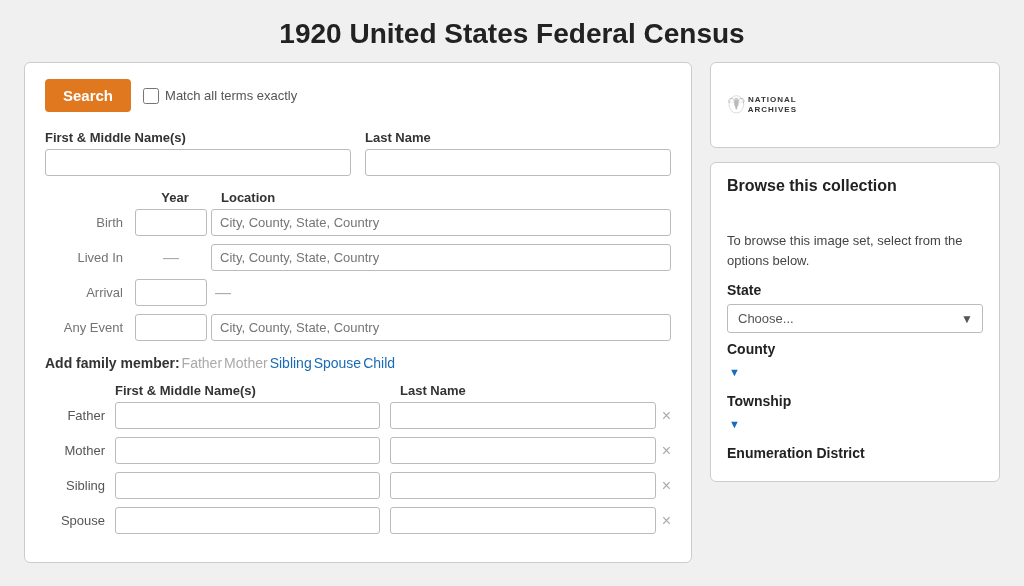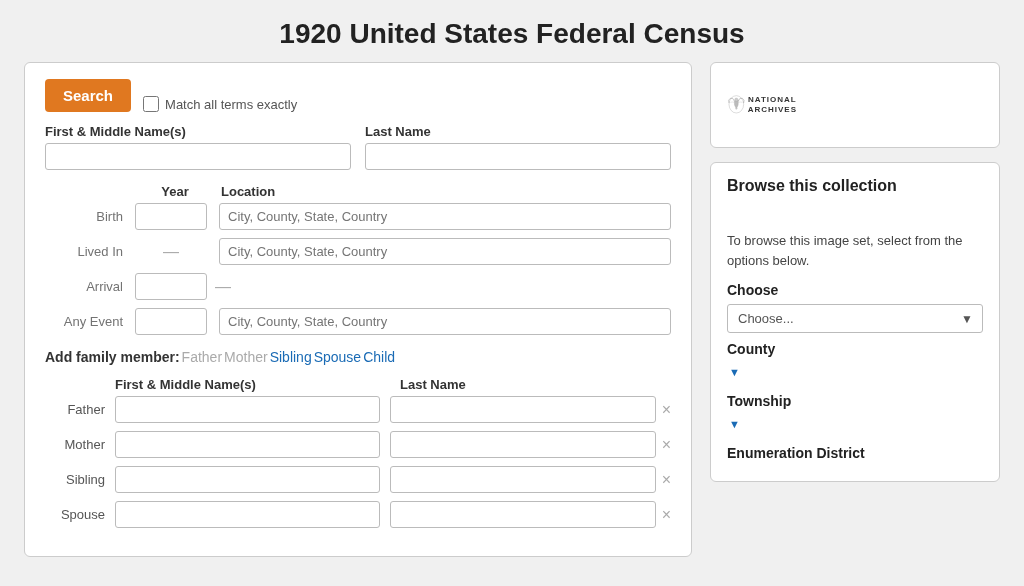--- a/index.html
+++ b/index.html
@@ -40,23 +40,23 @@
     .right-card {
       background: #fff;
       border: 1px solid #ccc;
       border-radius: 6px;
       padding: 14px 16px;
     }
 
     
     .search-bar {
       display: flex;
-      align-items: flex-end;
+      align-items: center;
       gap: 12px;
-      margin-bottom: 12px;
+      margin-bottom: 18px;
     }
     .search-btn {
       background: #e07820;
       color: #fff;
       border: none;
       border-radius: 4px;
       padding: 8px 18px;
       font-size: 15px;
       font-weight: bold;
       cursor: pointer;
@@ -144,21 +144,21 @@
       font-size: 13px;
     }
     .event-year-dash {
       width: 72px;
       text-align: center;
       color: #aaa;
       font-size: 16px;
     }
     .event-location-input {
       flex: 1;
-      margin-left: 12px;
+      margin-left: 4px;
       border: 1px solid #bbb;
       border-radius: 3px;
       padding: 5px 8px;
       font-size: 13px;
       color: #701a75;
     }
     .event-location-dash {
       flex: 1;
       margin-left: 8px;
       text-align: left;
@@ -460,21 +460,21 @@
             NATIONAL<br>ARCHIVES
           </div>
         </div>
       </div>
     </div>
 
     <div class="right-card">
       <div class="browse-title">Browse this collection</div>
       <div class="browse-desc">To browse this image set, select from the options below.</div>
 
-      <div class="browse-field-label">Choose</div>
+      <div class="browse-field-label">State</div>
       <div class="browse-select-wrapper">
         <select class="browse-select">
           <option value="">Choose...</option>
         </select>
         <span class="browse-select-arrow">▼</span>
       </div>
 
       <div class="browse-field-label">County</div>
       <div style="margin-bottom:14px;">
         <span class="browse-mini-arrow">▼</span>

